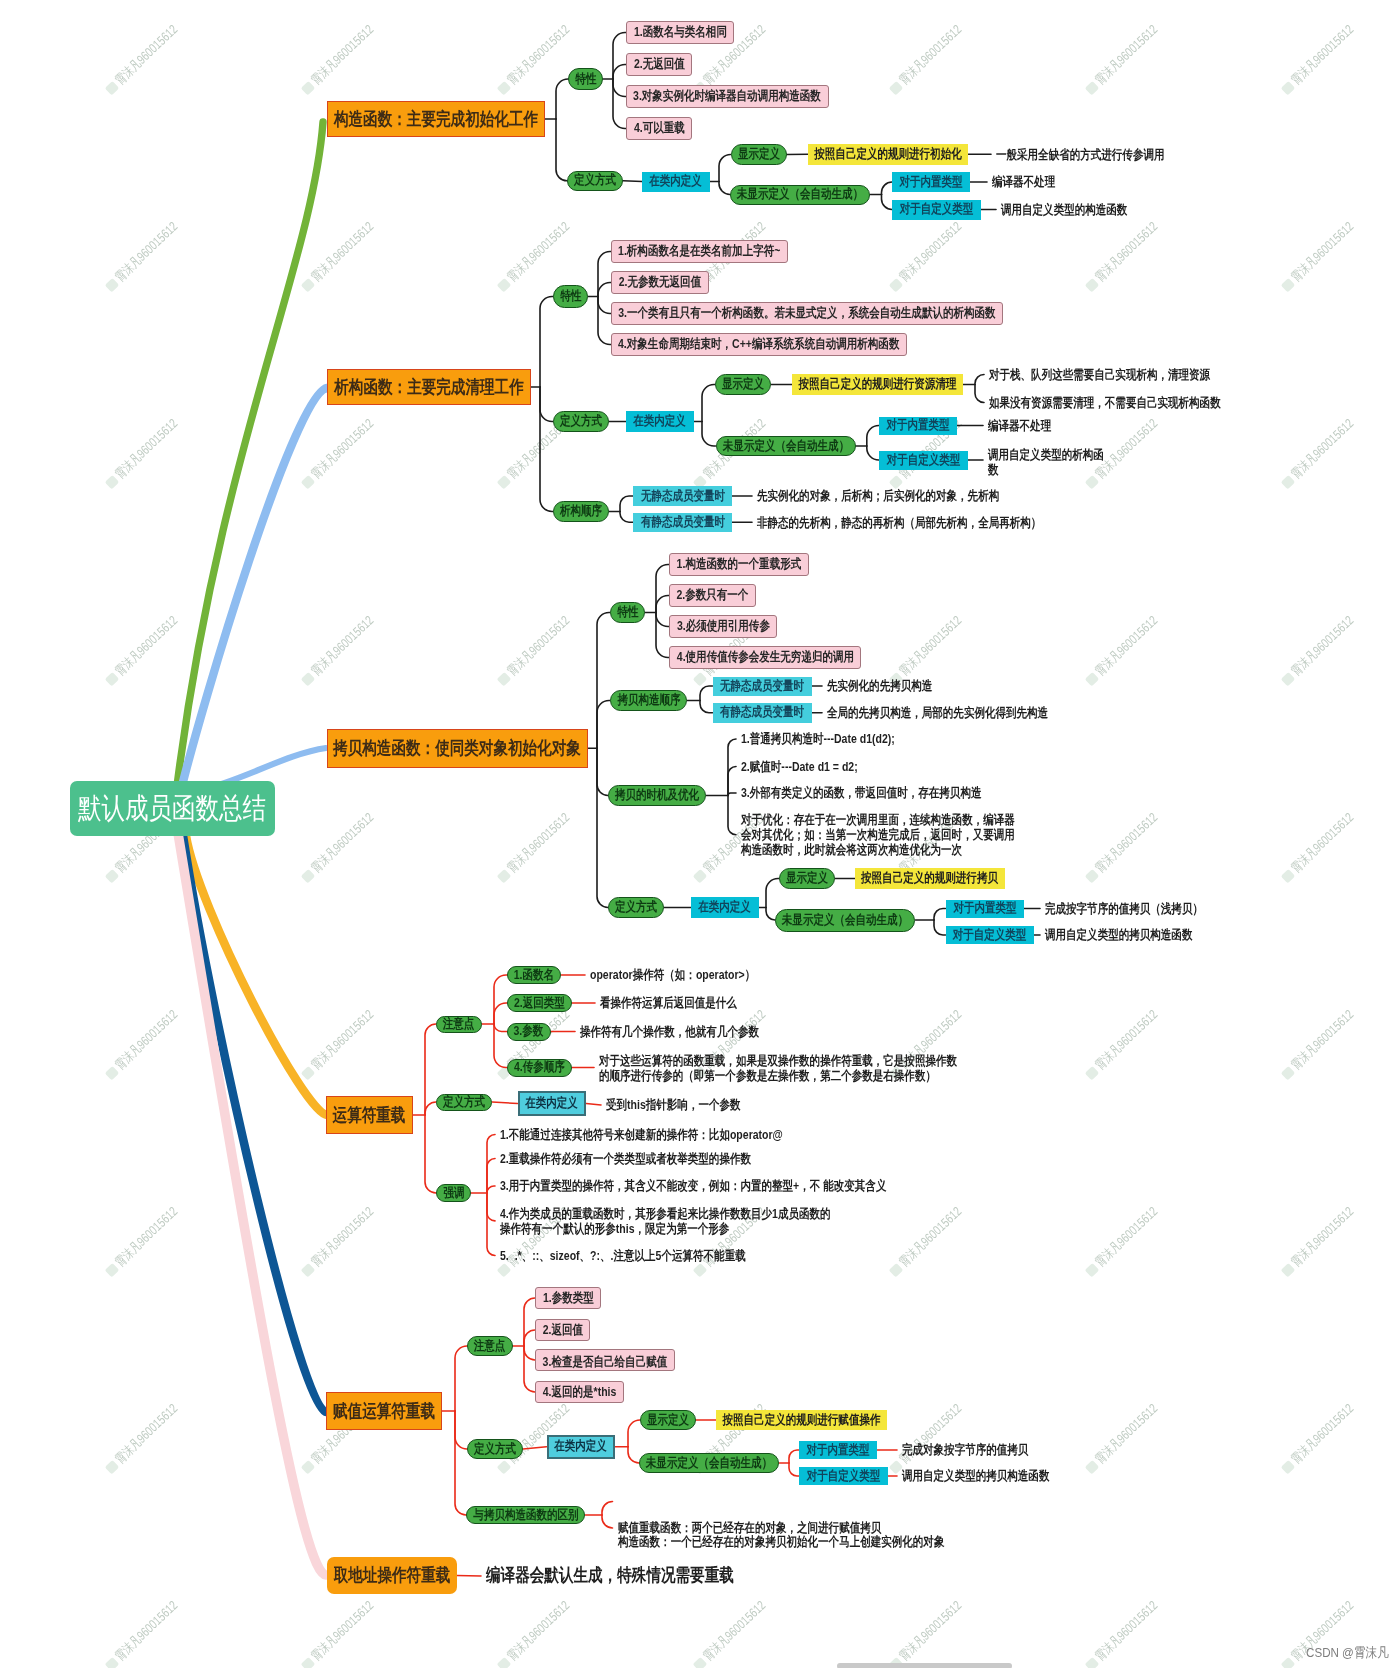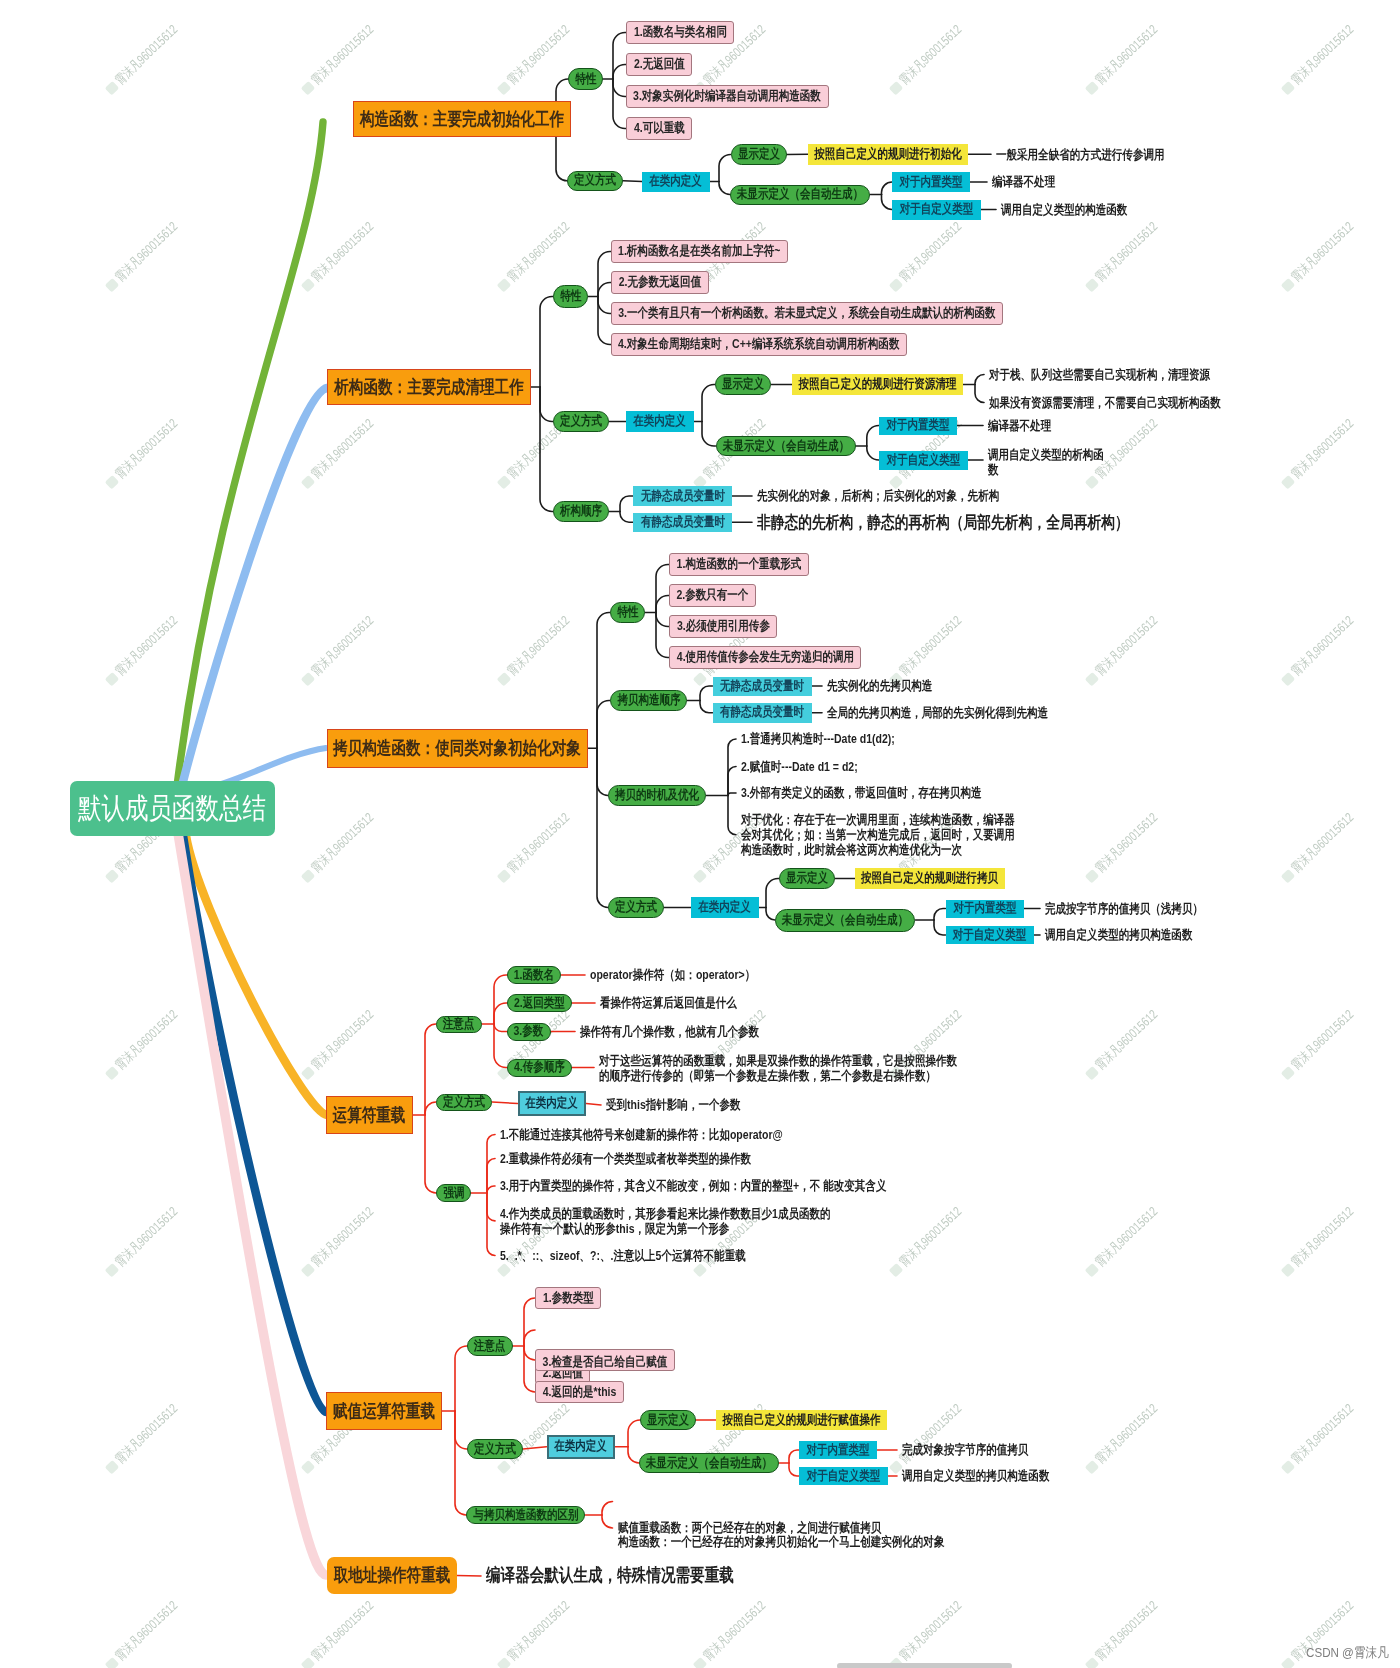--- a/index.html
+++ b/index.html
@@ -484,21 +484,21 @@
       <path d="M 887.7,1476 L 897,1476" fill="none" stroke="#ea2a18" stroke-width="1.6" stroke-linecap="round" stroke-linejoin="round"></path>
       <path d="M 585.3,1515 L 602,1515" fill="none" stroke="#ea2a18" stroke-width="1.6" stroke-linecap="round" stroke-linejoin="round"></path>
       <path d="M 602,1515 L 602,1512 C 602,1506.225 606.725,1501.5 612.5,1501.5 L 612.5,1501.5" fill="none" stroke="#ea2a18" stroke-width="1.6" stroke-linecap="round" stroke-linejoin="round"></path>
       <path d="M 602,1515 L 602,1517.5 C 602,1523.275 606.725,1528 612.5,1528 L 612.5,1528" fill="none" stroke="#ea2a18" stroke-width="1.6" stroke-linecap="round" stroke-linejoin="round"></path>
       <path d="M 456.6,1575.5 L 481,1576" fill="none" stroke="#ea2a18" stroke-width="1.6" stroke-linecap="round" stroke-linejoin="round"></path>
     </svg>
   <div id="nodes">
       <div class="node n-root" style="left: 70px; top: 780.5px; width: 204.9px; height: 55px; font-size: 29px;">
         <span>默认成员函数总结</span>
       </div>
-      <div class="node n-orange" style="left: 327px; top: 101px; width: 218.1px; height: 36px; font-size: 18px; margin-left: 26px;">
+      <div class="node n-orange" style="left: 327px; top: 101px; width: 218.1px; height: 36px; font-size: 18px;">
         <span>构造函数：主要完成初始化工作</span>
       </div>
       <div class="node n-green" style="left: 568px; top: 68px; width: 35.1px; height: 22px; font-size: 13px;">
         <span>特性</span>
       </div>
       <div class="node n-pink" style="left: 626px; top: 21px; width: 108px; height: 23px; font-size: 13px;">
         <span>1.函数名与类名相同</span>
       </div>
       <div class="node n-pink" style="left: 626px; top: 53px; width: 65.9px; height: 23px; font-size: 13px;">
         <span>2.无返回值</span>
@@ -596,21 +596,21 @@
       </div>
       <div class="node n-cyan2" style="left: 633px; top: 486px; width: 99.2px; height: 20px; font-size: 13px;">
         <span>无静态成员变量时</span>
       </div>
       <div class="node n-plain" style="left: 757px; top: 486px; width: 242.2px; height: 20px; font-size: 13px;">
         <span>先实例化的对象，后析构；后实例化的对象，先析构</span>
       </div>
       <div class="node n-cyan2" style="left: 633px; top: 512.5px; width: 99.2px; height: 19.5px; font-size: 13px;">
         <span>有静态成员变量时</span>
       </div>
-      <div class="node n-plain" style="left: 757px; top: 512.5px; width: 284.3px; height: 19.5px; font-size: 17px;">
+      <div class="node n-plain" style="left: 757px; top: 512.5px; width: 284.3px; height: 19.5px; font-size: 13px;">
         <span>非静态的先析构，静态的再析构（局部先析构，全局再析构）</span>
       </div>
       <div class="node n-orange" style="left: 326.5px; top: 729px; width: 261.9px; height: 38.5px; font-size: 18px;">
         <span>拷贝构造函数：使同类对象初始化对象</span>
       </div>
       <div class="node n-green" style="left: 610px; top: 602px; width: 35.1px; height: 21px; font-size: 13px;">
         <span>特性</span>
       </div>
       <div class="node n-pink" style="left: 669px; top: 553px; width: 139.6px; height: 23px; font-size: 13px;">
         <span>1.构造函数的一个重载形式</span>
@@ -744,21 +744,21 @@
       </div>
       <div class="node n-orange" style="left: 326px; top: 1392px; width: 116.1px; height: 38px; font-size: 18px;">
         <span>赋值运算符重载</span>
       </div>
       <div class="node n-green" style="left: 467px; top: 1336px; width: 45.6px; height: 20px; font-size: 13px;">
         <span>注意点</span>
       </div>
       <div class="node n-pink" style="left: 535px; top: 1287px; width: 65.9px; height: 22px; font-size: 13px;">
         <span>1.参数类型</span>
       </div>
-      <div class="node n-pink" style="left: 535px; top: 1319px; width: 55.4px; height: 22px; font-size: 13px; margin-top: 43px;">
+      <div class="node n-pink" style="left: 535px; top: 1319px; width: 55.4px; height: 22px; font-size: 13px;">
         <span>2.返回值</span>
       </div>
       <div class="node n-pink" style="left: 535px; top: 1349px; width: 139.6px; height: 22px; font-size: 13px; align-items: flex-end;">
         <span>3.检查是否自己给自己赋值</span>
       </div>
       <div class="node n-pink" style="left: 535px; top: 1381px; width: 88.7px; height: 22px; font-size: 13px;">
         <span>4.返回的是*this</span>
       </div>
       <div class="node n-green" style="left: 467px; top: 1439px; width: 56.1px; height: 20px; font-size: 13px;">
         <span>定义方式</span>

